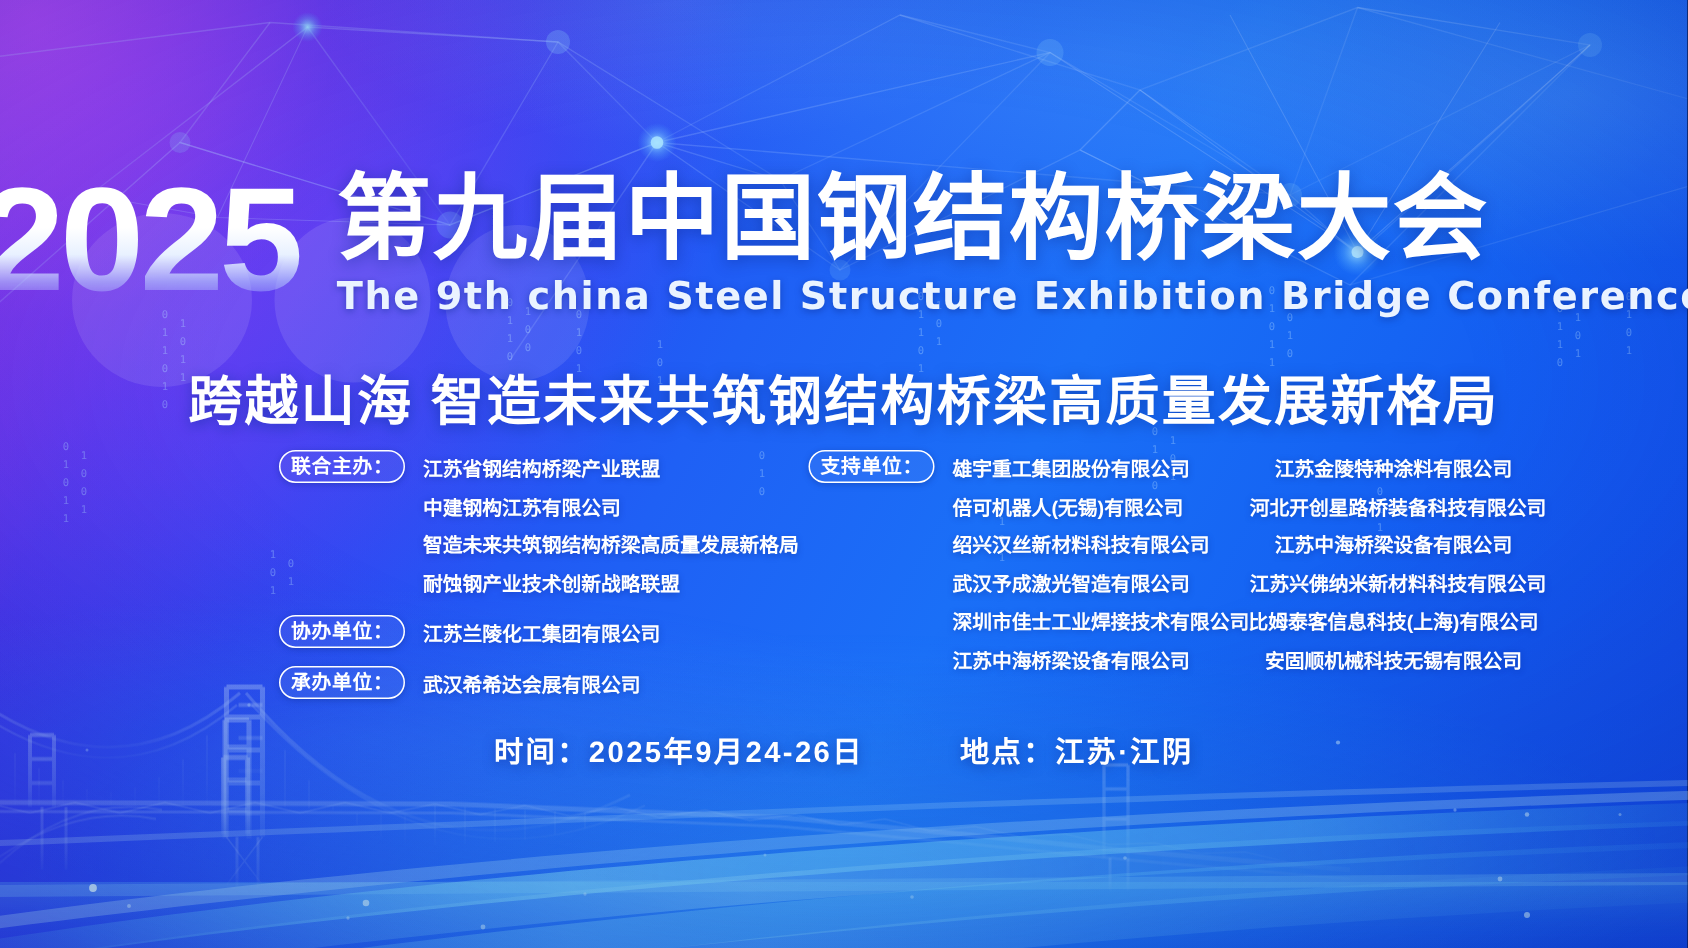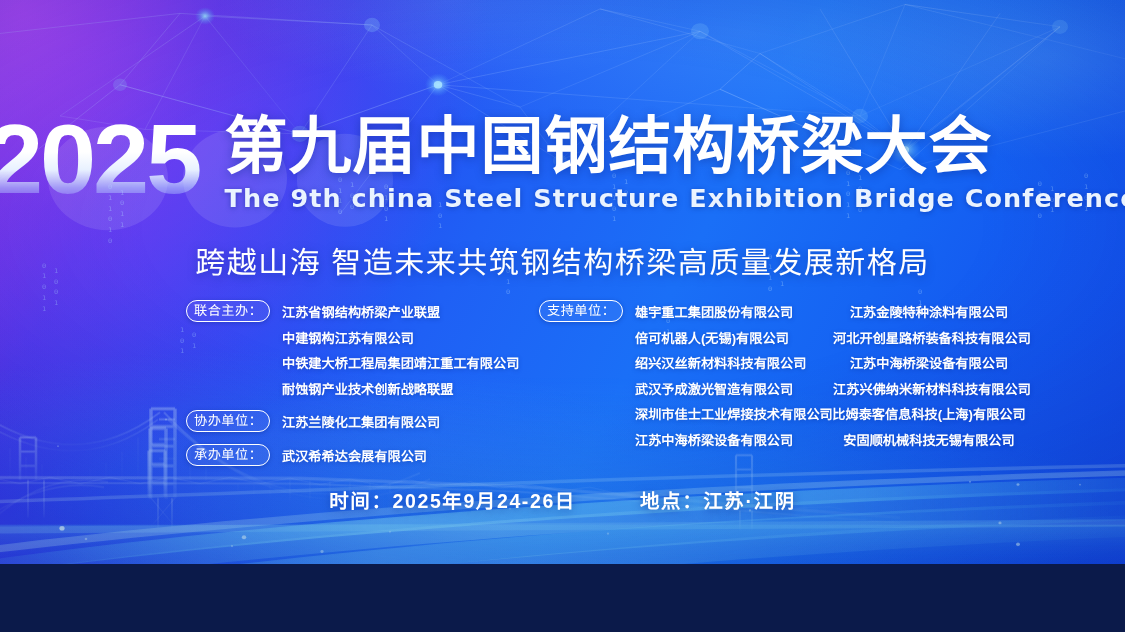--- a/index.html
+++ b/index.html
@@ -8,21 +8,21 @@
     padding: 0;
     background: #0b1a4a;
   }
   body {
     font-family: "Liberation Sans", "DejaVu Sans", sans-serif;
   }
 
   .banner {
     position: relative;
     width: 1125px;
-    height: 564px;
+    height: 632px;
     overflow: hidden;
     background: linear-gradient(118deg,
         #7a2fe0 0%,
         #5b2ae8 7%,
         #3a36ef 15%,
         #2846f2 26%,
         #1f60f5 42%,
         #1a6ff7 58%,
         #1564f3 72%,
         #1355ef 86%,
@@ -121,22 +121,22 @@
     white-space: nowrap;
     text-shadow: 0 1px 5px rgba(10,40,140,0.5);
     font-family: "DejaVu Sans", sans-serif;
   }
 
   .slogan {
     position: absolute;
     top: 238px;
     left: 0; right: 0;
     text-align: center;
-    font-size: 30px;
-    font-weight: 400;
+    font-size: 36px;
+    font-weight: 700;
     letter-spacing: 1.5px;
     color: #ffffff;
     text-shadow: 0 2px 9px rgba(10,45,150,0.55);
     white-space: nowrap;
   }
 
   
   .sponsors {
     position: absolute;
     top: 300px;
@@ -158,21 +158,21 @@
     height: 25.5px;
   }
   .badge-slot { width: 96px; flex: 0 0 96px; }
 
   .badge {
     display: inline-block;
     border: 1.6px solid #ffffff;
     border-radius: 11px;
     padding: 1px 7px 2px 7px;
     font-size: 13.2px;
-    font-weight: 400;
+    font-weight: 700;
     letter-spacing: 0.5px;
     color: #ffffff;
     line-height: 17px;
     background: rgba(255,255,255,0.06);
     white-space: nowrap;
     box-shadow: 0 1px 4px rgba(8,36,130,0.35);
   }
 
   .org-name {
     font-size: 13.2px;
@@ -576,21 +576,21 @@
               <span class="badge">联合主办：</span>
             </div>
             <div class="org-name">江苏省钢结构桥梁产业联盟</div>
           </div>
           <div class="row">
             <div class="badge-slot"></div>
             <div class="org-name">中建钢构江苏有限公司</div>
           </div>
           <div class="row">
             <div class="badge-slot"></div>
-            <div class="org-name">中铁建大桥工程局集团靖江重工有限公司</div>
+            <div class="org-name">智造未来共筑钢结构桥梁高质量发展新格局</div>
           </div>
           <div class="row">
             <div class="badge-slot"></div>
             <div class="org-name">耐蚀钢产业技术创新战略联盟</div>
           </div>
         </div>
 
         <div class="spon-group" style="margin-top:8px">
           <div class="row">
             <div class="badge-slot">

